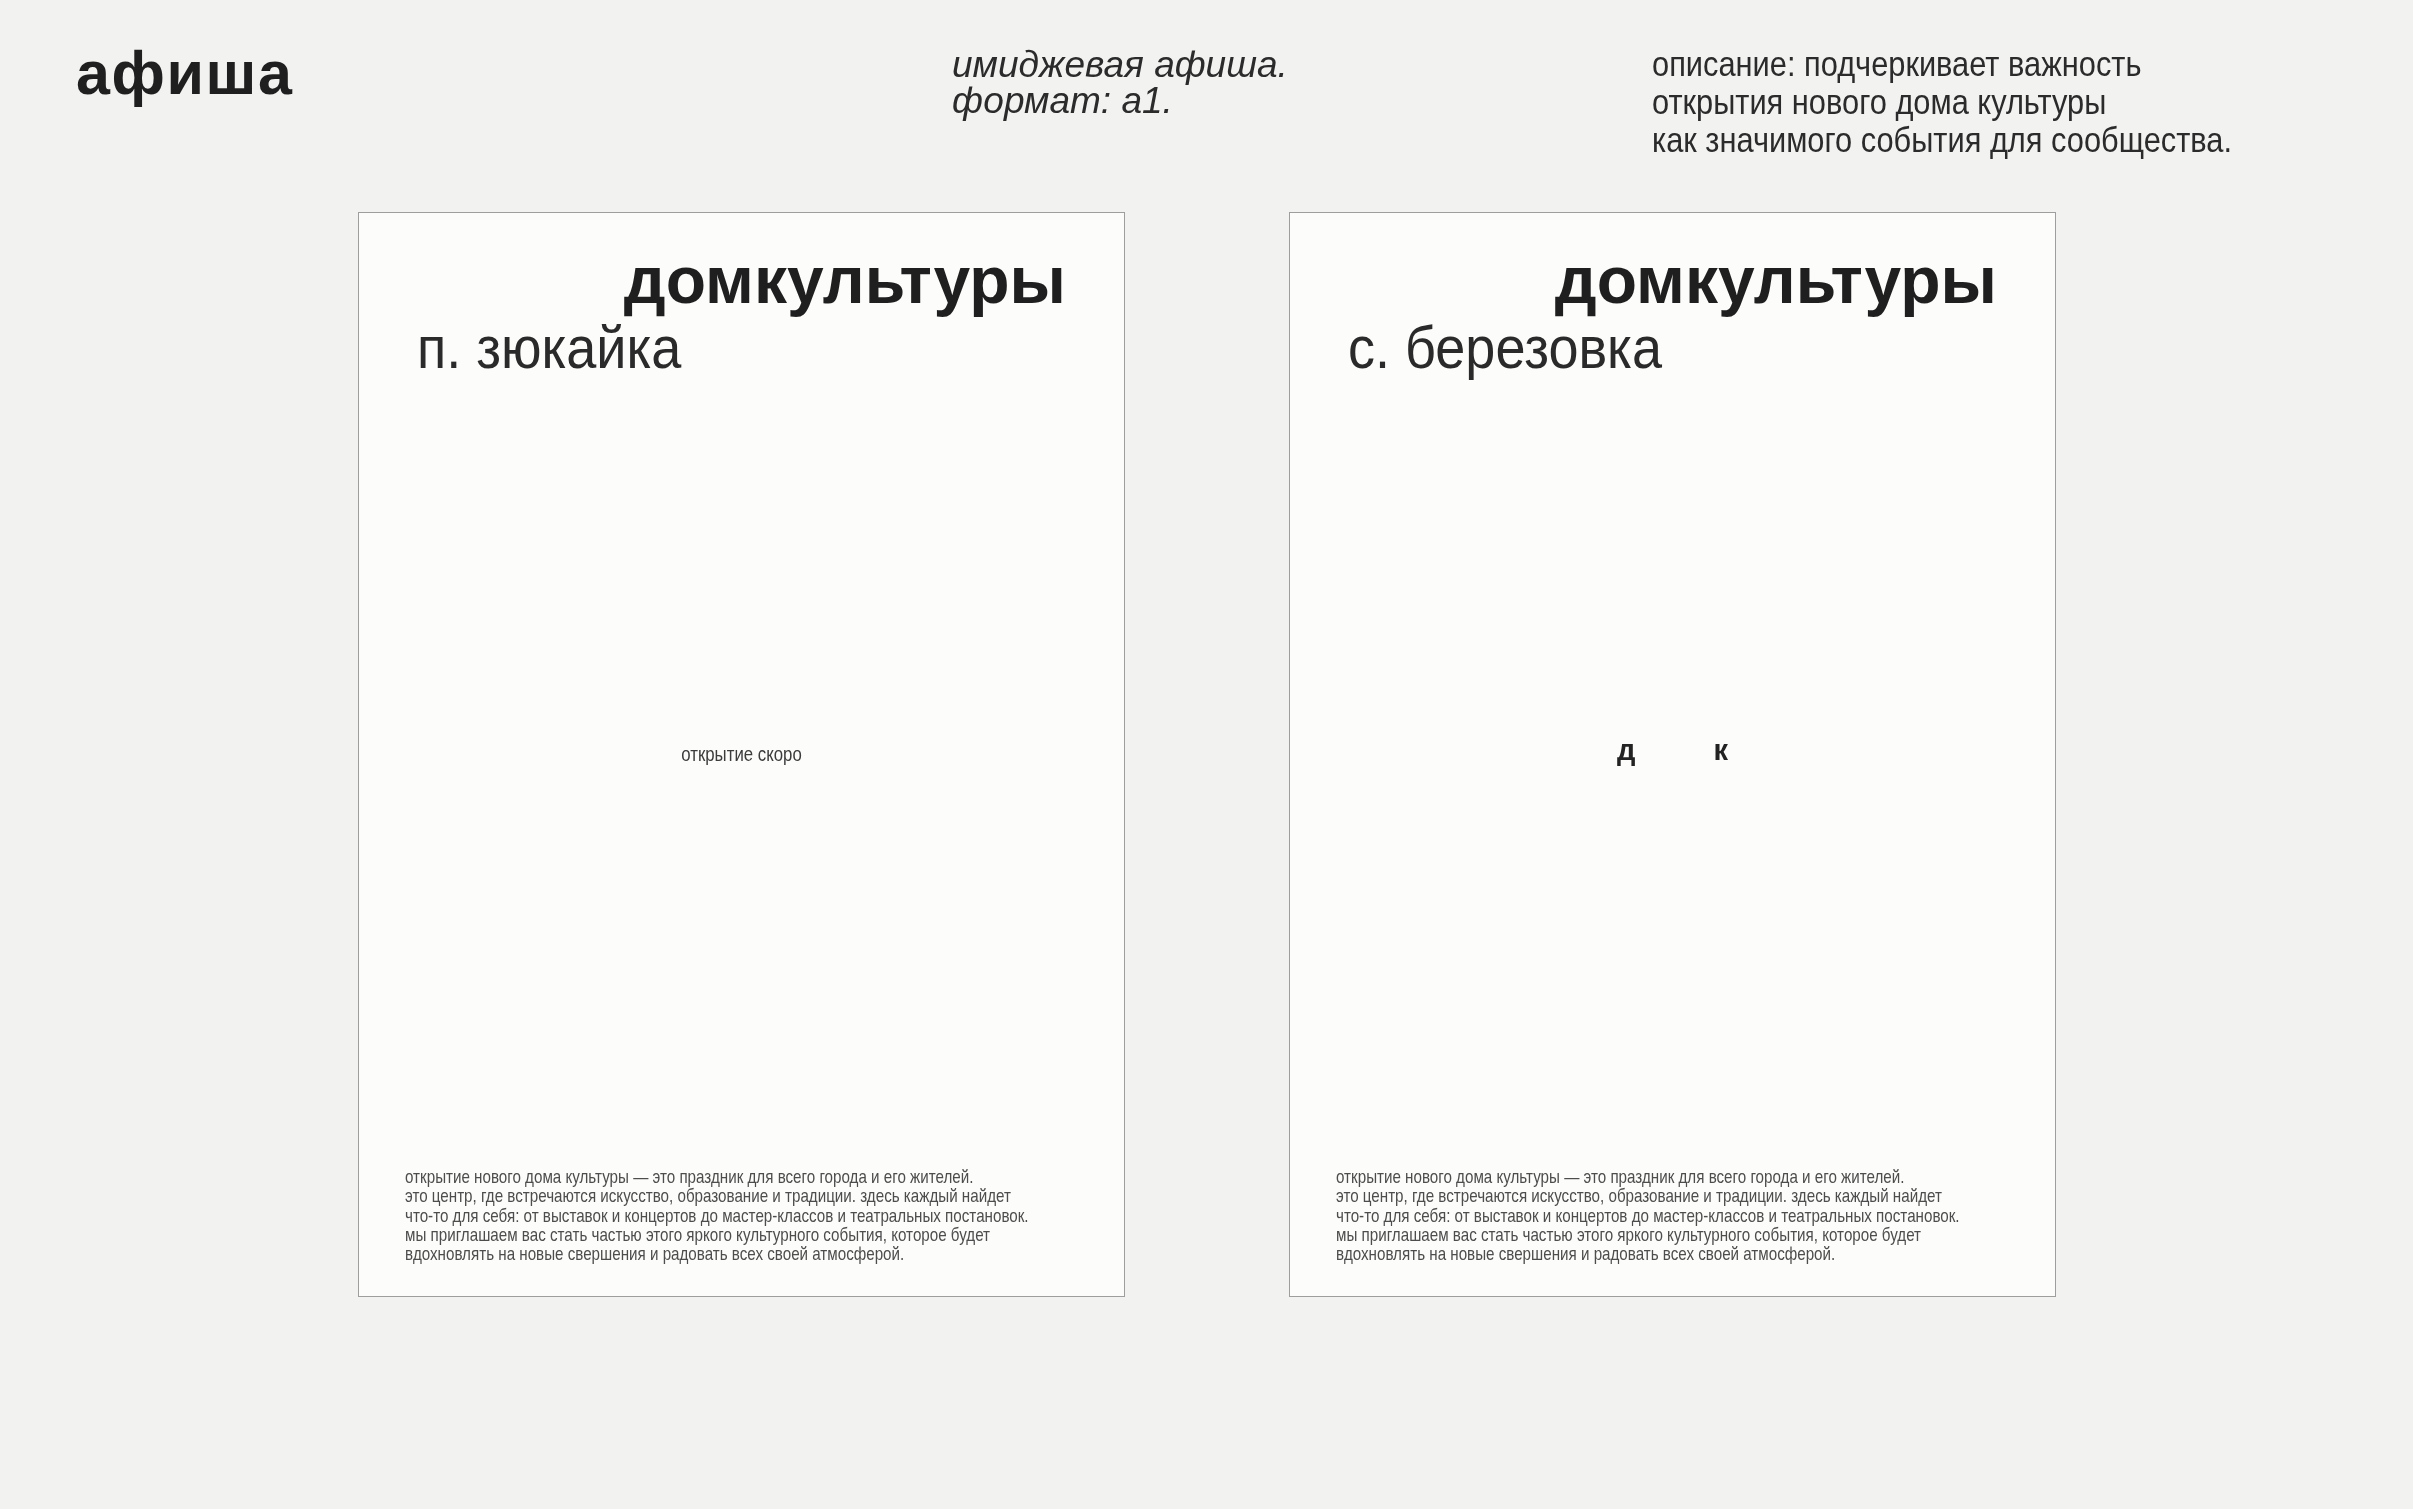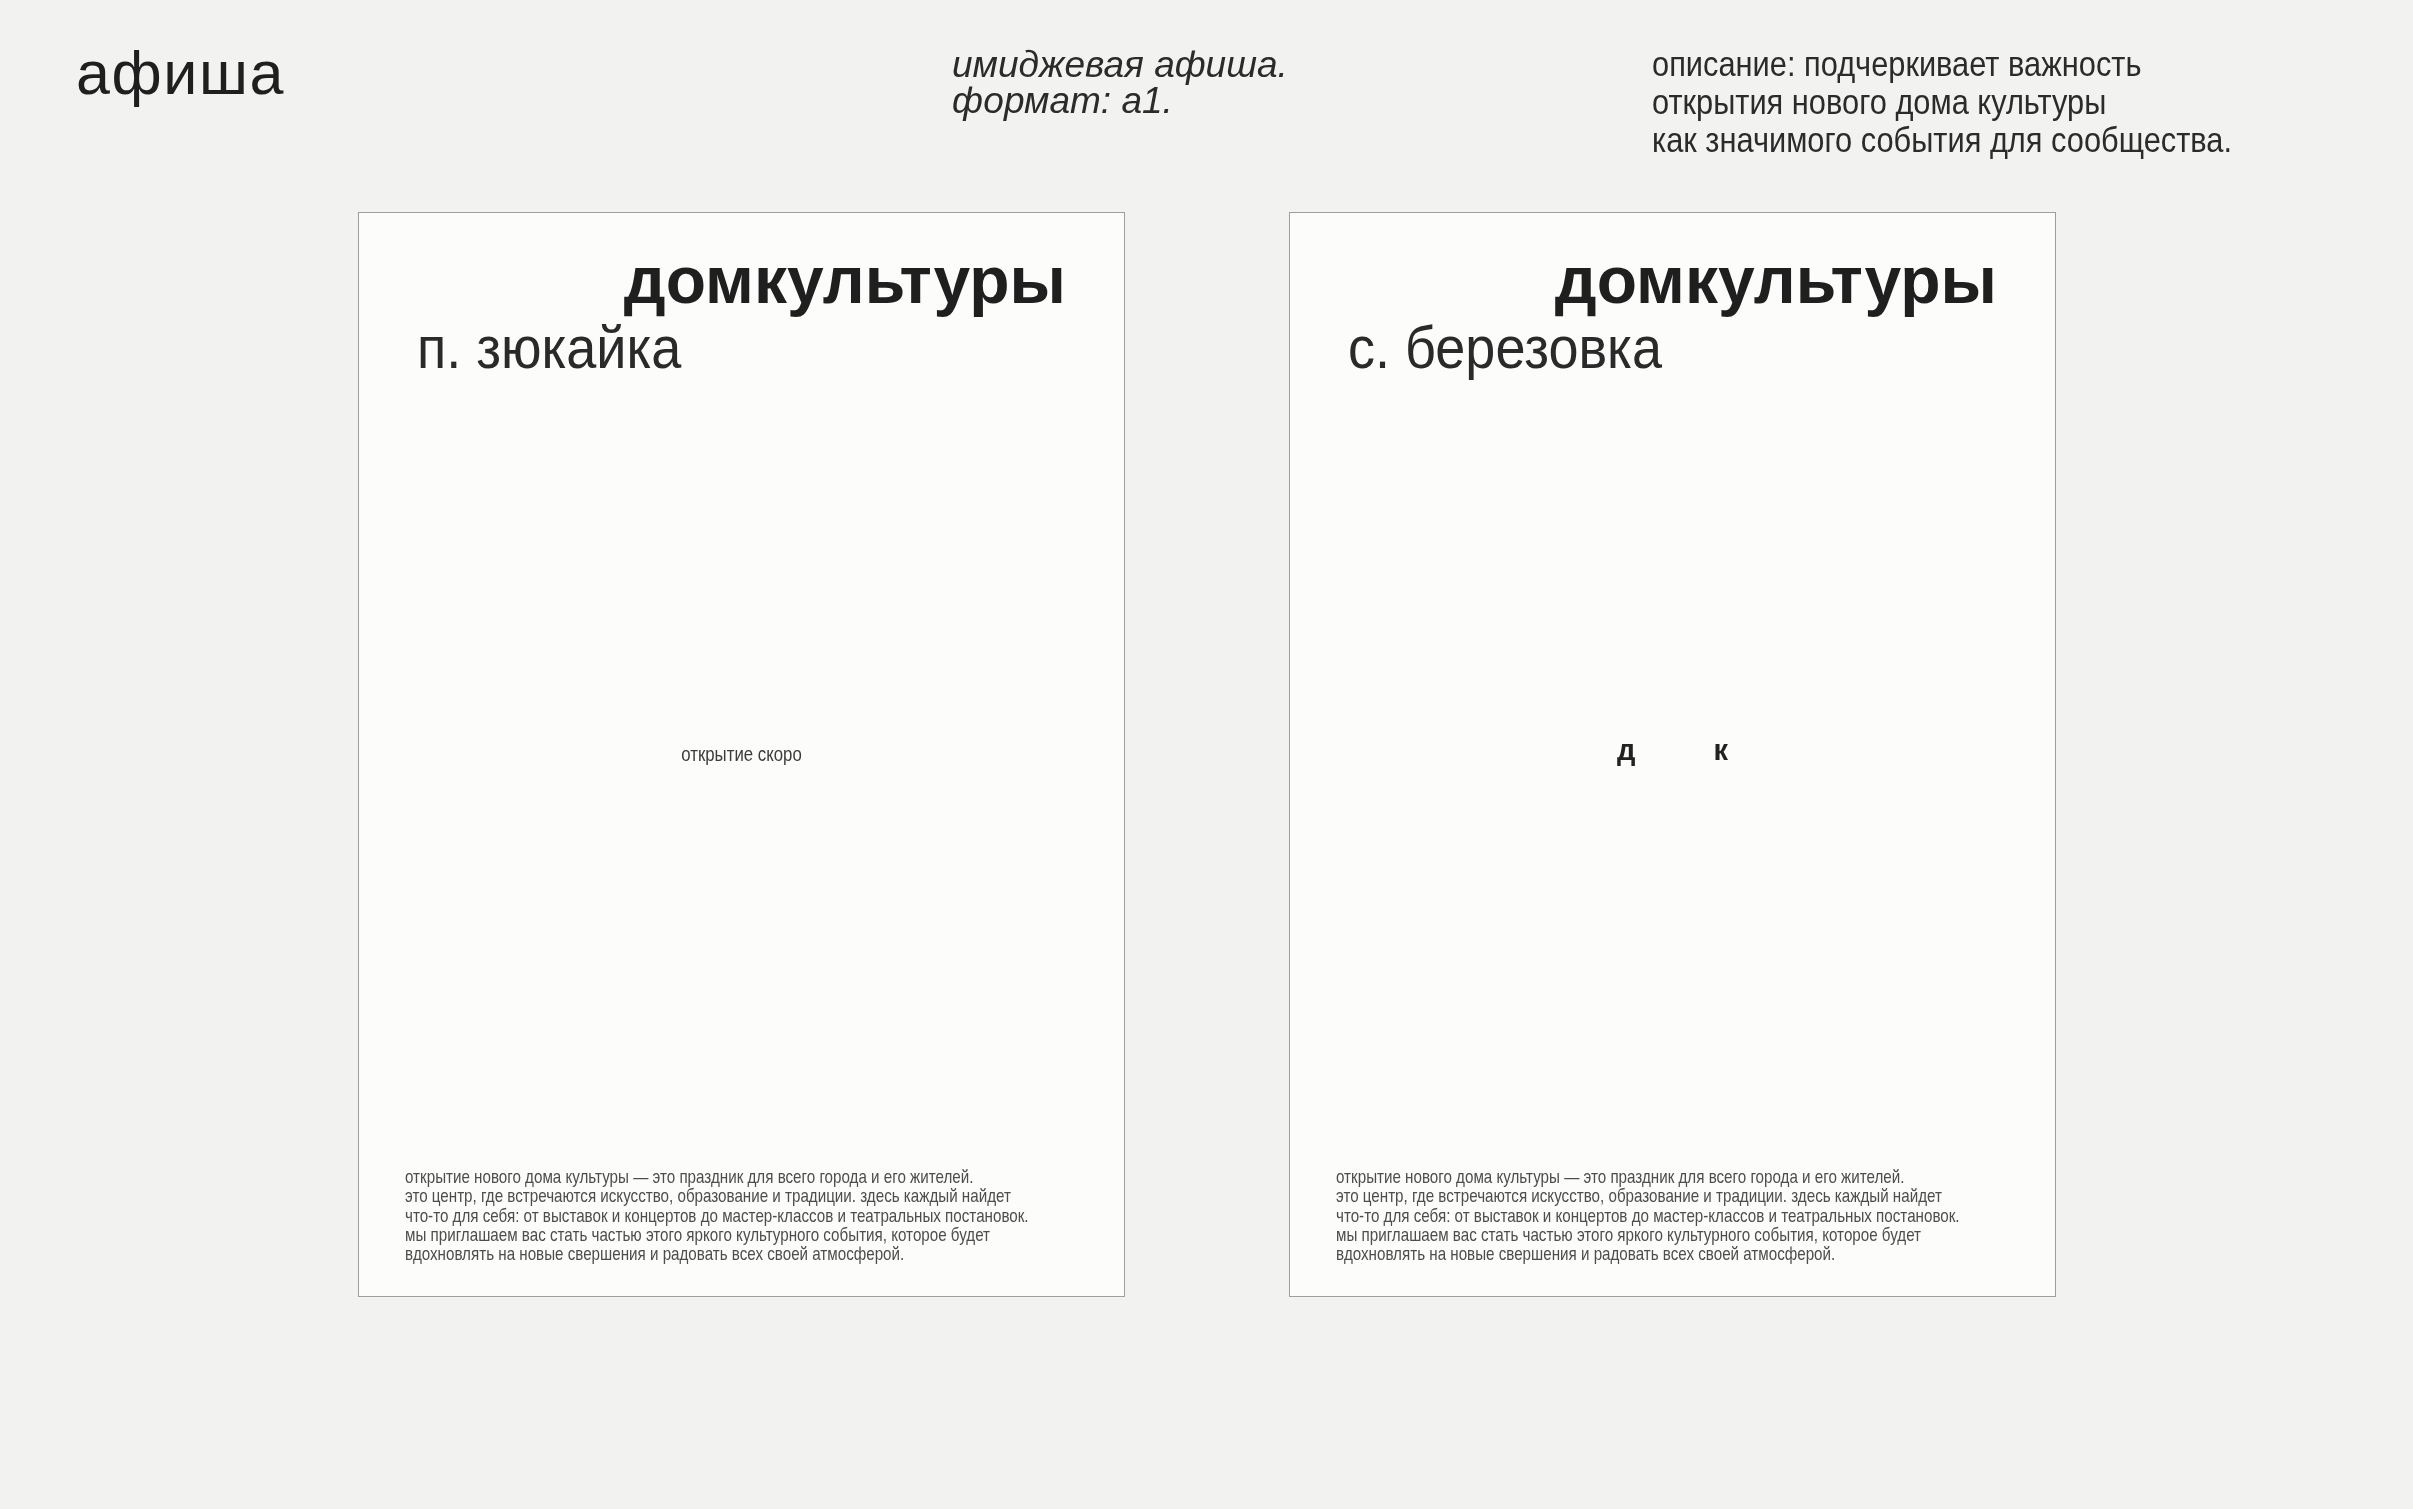--- a/index.html
+++ b/index.html
@@ -17,21 +17,21 @@
   }
   .abs { position: absolute; }
   .multiline { white-space: pre-line; font-style: italic; }
 
   
   .logo {
     left: 76px;
     top: 43px;
     font-size: 61px;
     line-height: 61px;
-    font-weight: normal;
+    font-weight: bold;
     letter-spacing: 1.6px;
     color: #1f1f1f;
   }
   .spec-text {
     left: 952px;
     top: 47px;
     font-size: 37px;
     line-height: 36px;
     color: #2b2b2b;
   }

